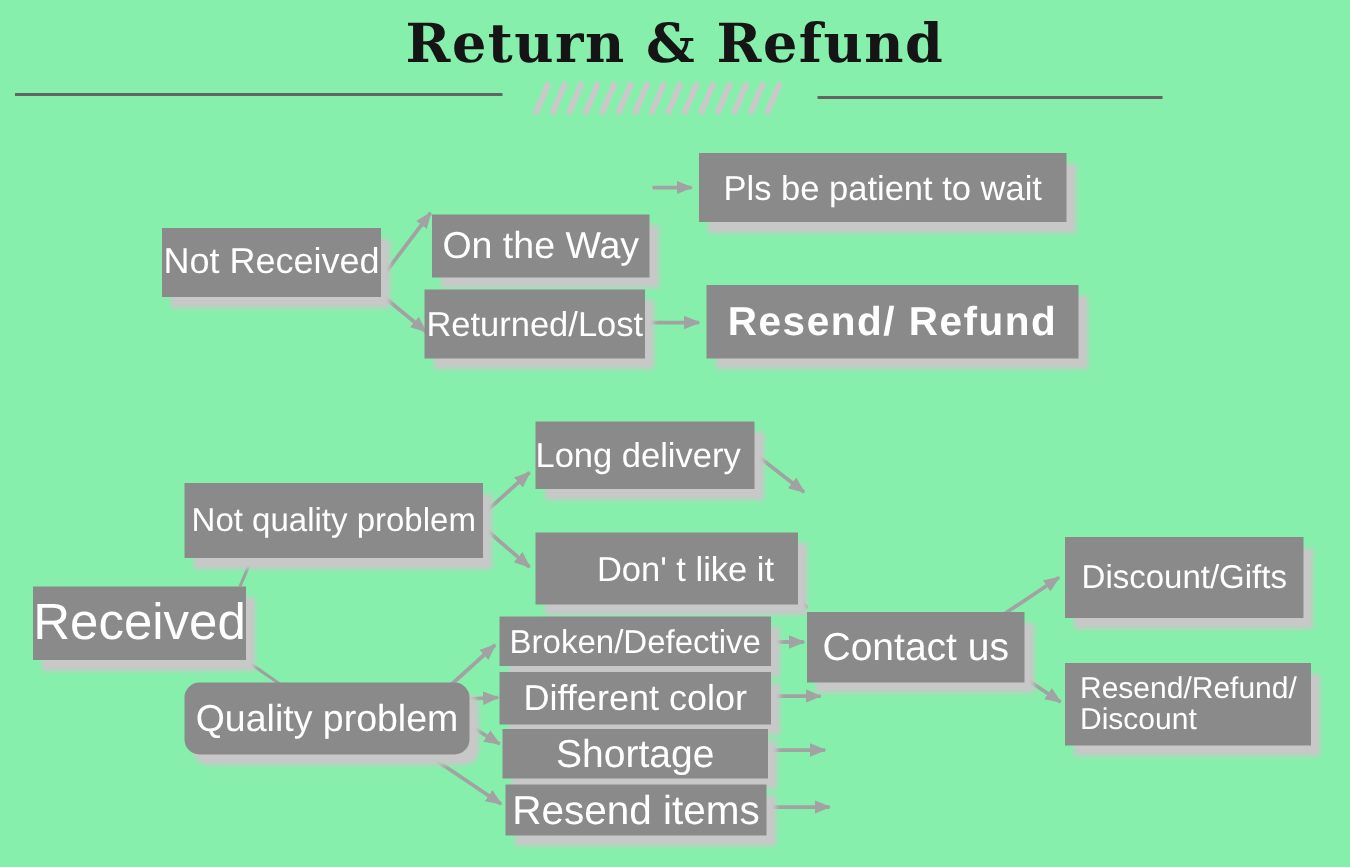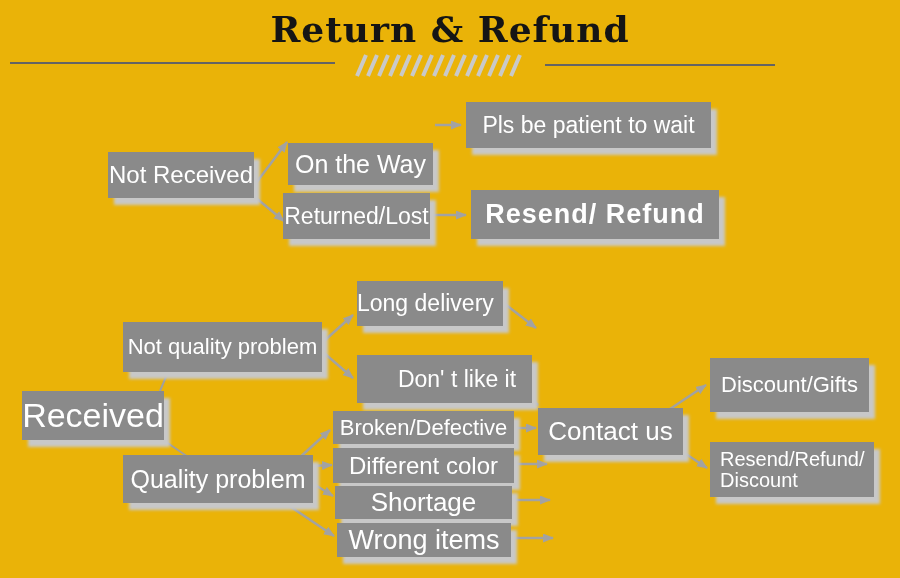--- a/index.html
+++ b/index.html
@@ -1,17 +1,17 @@
 <!DOCTYPE html>
 <html><head>
 <meta charset="utf-8">
 <style>
   html,body{margin:0;padding:0;background:#ffffff;}
   #canvas{
-    position:relative;width:900px;height:578px;background:#eab308;overflow:hidden;
+    position:relative;width:900px;height:578px;background:#86efac;overflow:hidden;
     font-family:"Liberation Sans", sans-serif;
   }
   #title{
     position:absolute;left:0;top:8px;width:900px;text-align:center;
     font-family:"DejaVu Serif", serif;font-weight:bold;font-size:36px;
     color:#151515;letter-spacing:1px;z-index:3;
   }
   #connectors{position:absolute;left:0;top:0;z-index:1;}
   .node{
     position:absolute;z-index:2;background:#8a8a8a;color:#ffffff;
@@ -20,21 +20,21 @@
   }
   .n-not-received     {left:108px;top:152px;width:146px;height:46px;font-size:24px;}
   .n-on-the-way       {left:288px;top:104px;width:145px;height:42px;font-size:25px;margin-top:39px;}
   .n-pls-wait         {left:466px;top:102px;width:245px;height:46px;font-size:23px;}
   .n-returned-lost    {left:283px;top:193px;width:147px;height:46px;font-size:23px;}
   .n-resend-refund    {left:471px;top:190px;width:248px;height:49px;font-size:27px;font-weight:600;letter-spacing:1px;}
   .n-received         {left:22px; top:391px;width:142px;height:49px;font-size:34px;}
   .n-not-quality      {left:123px;top:322px;width:199px;height:50px;font-size:22px;}
   .n-long-delivery    {left:357px;top:281px;width:146px;height:45px;font-size:23px;justify-content:flex-start;}
   .n-dont-like        {left:357px;top:355px;width:150px;height:48px;font-size:23px;padding-left:25px;}
-  .n-quality          {left:123px;top:455px;width:190px;height:48px;font-size:25px;}
+  .n-quality          {left:123px;top:455px;width:190px;height:48px;font-size:25px;border-radius:10px;}
   .n-broken           {left:333px;top:411px;width:181px;height:33px;font-size:22px;}
   .n-different        {left:333px;top:448px;width:181px;height:35px;font-size:24px;}
   .n-shortage         {left:335px;top:486px;width:177px;height:33px;font-size:26px;text-align:right;}
   .n-wrong            {left:337px;top:523px;width:174px;height:34px;font-size:27px;}
   .n-contact          {left:538px;top:408px;width:145px;height:47px;font-size:26px;}
   .n-discount-gifts   {left:710px;top:358px;width:159px;height:54px;font-size:22px;}
   .n-resend-discount  {left:710px;top:442px;width:162px;height:55px;font-size:20px;
                        flex-direction:column;align-items:flex-start;justify-content:center;padding-left:10px;width:154px;}
 </style>
 </head>
@@ -90,21 +90,21 @@
 
   <div class="node n-received">Received</div>
   <div class="node n-not-quality">Not quality problem</div>
   <div class="node n-long-delivery">Long delivery</div>
   <div class="node n-dont-like">Don' t like it</div>
   <div class="node n-quality">Quality problem</div>
 
   <div class="node n-broken">Broken/Defective</div>
   <div class="node n-different">Different color</div>
   <div class="node n-shortage">Shortage</div>
-  <div class="node n-wrong">Wrong items</div>
+  <div class="node n-wrong">Resend items</div>
 
   <div class="node n-contact">Contact us</div>
   <div class="node n-discount-gifts">Discount/Gifts</div>
   <div class="node n-resend-discount">
     <span>Resend/Refund/</span>
     <span>Discount</span>
   </div>
 
 </div>
 

